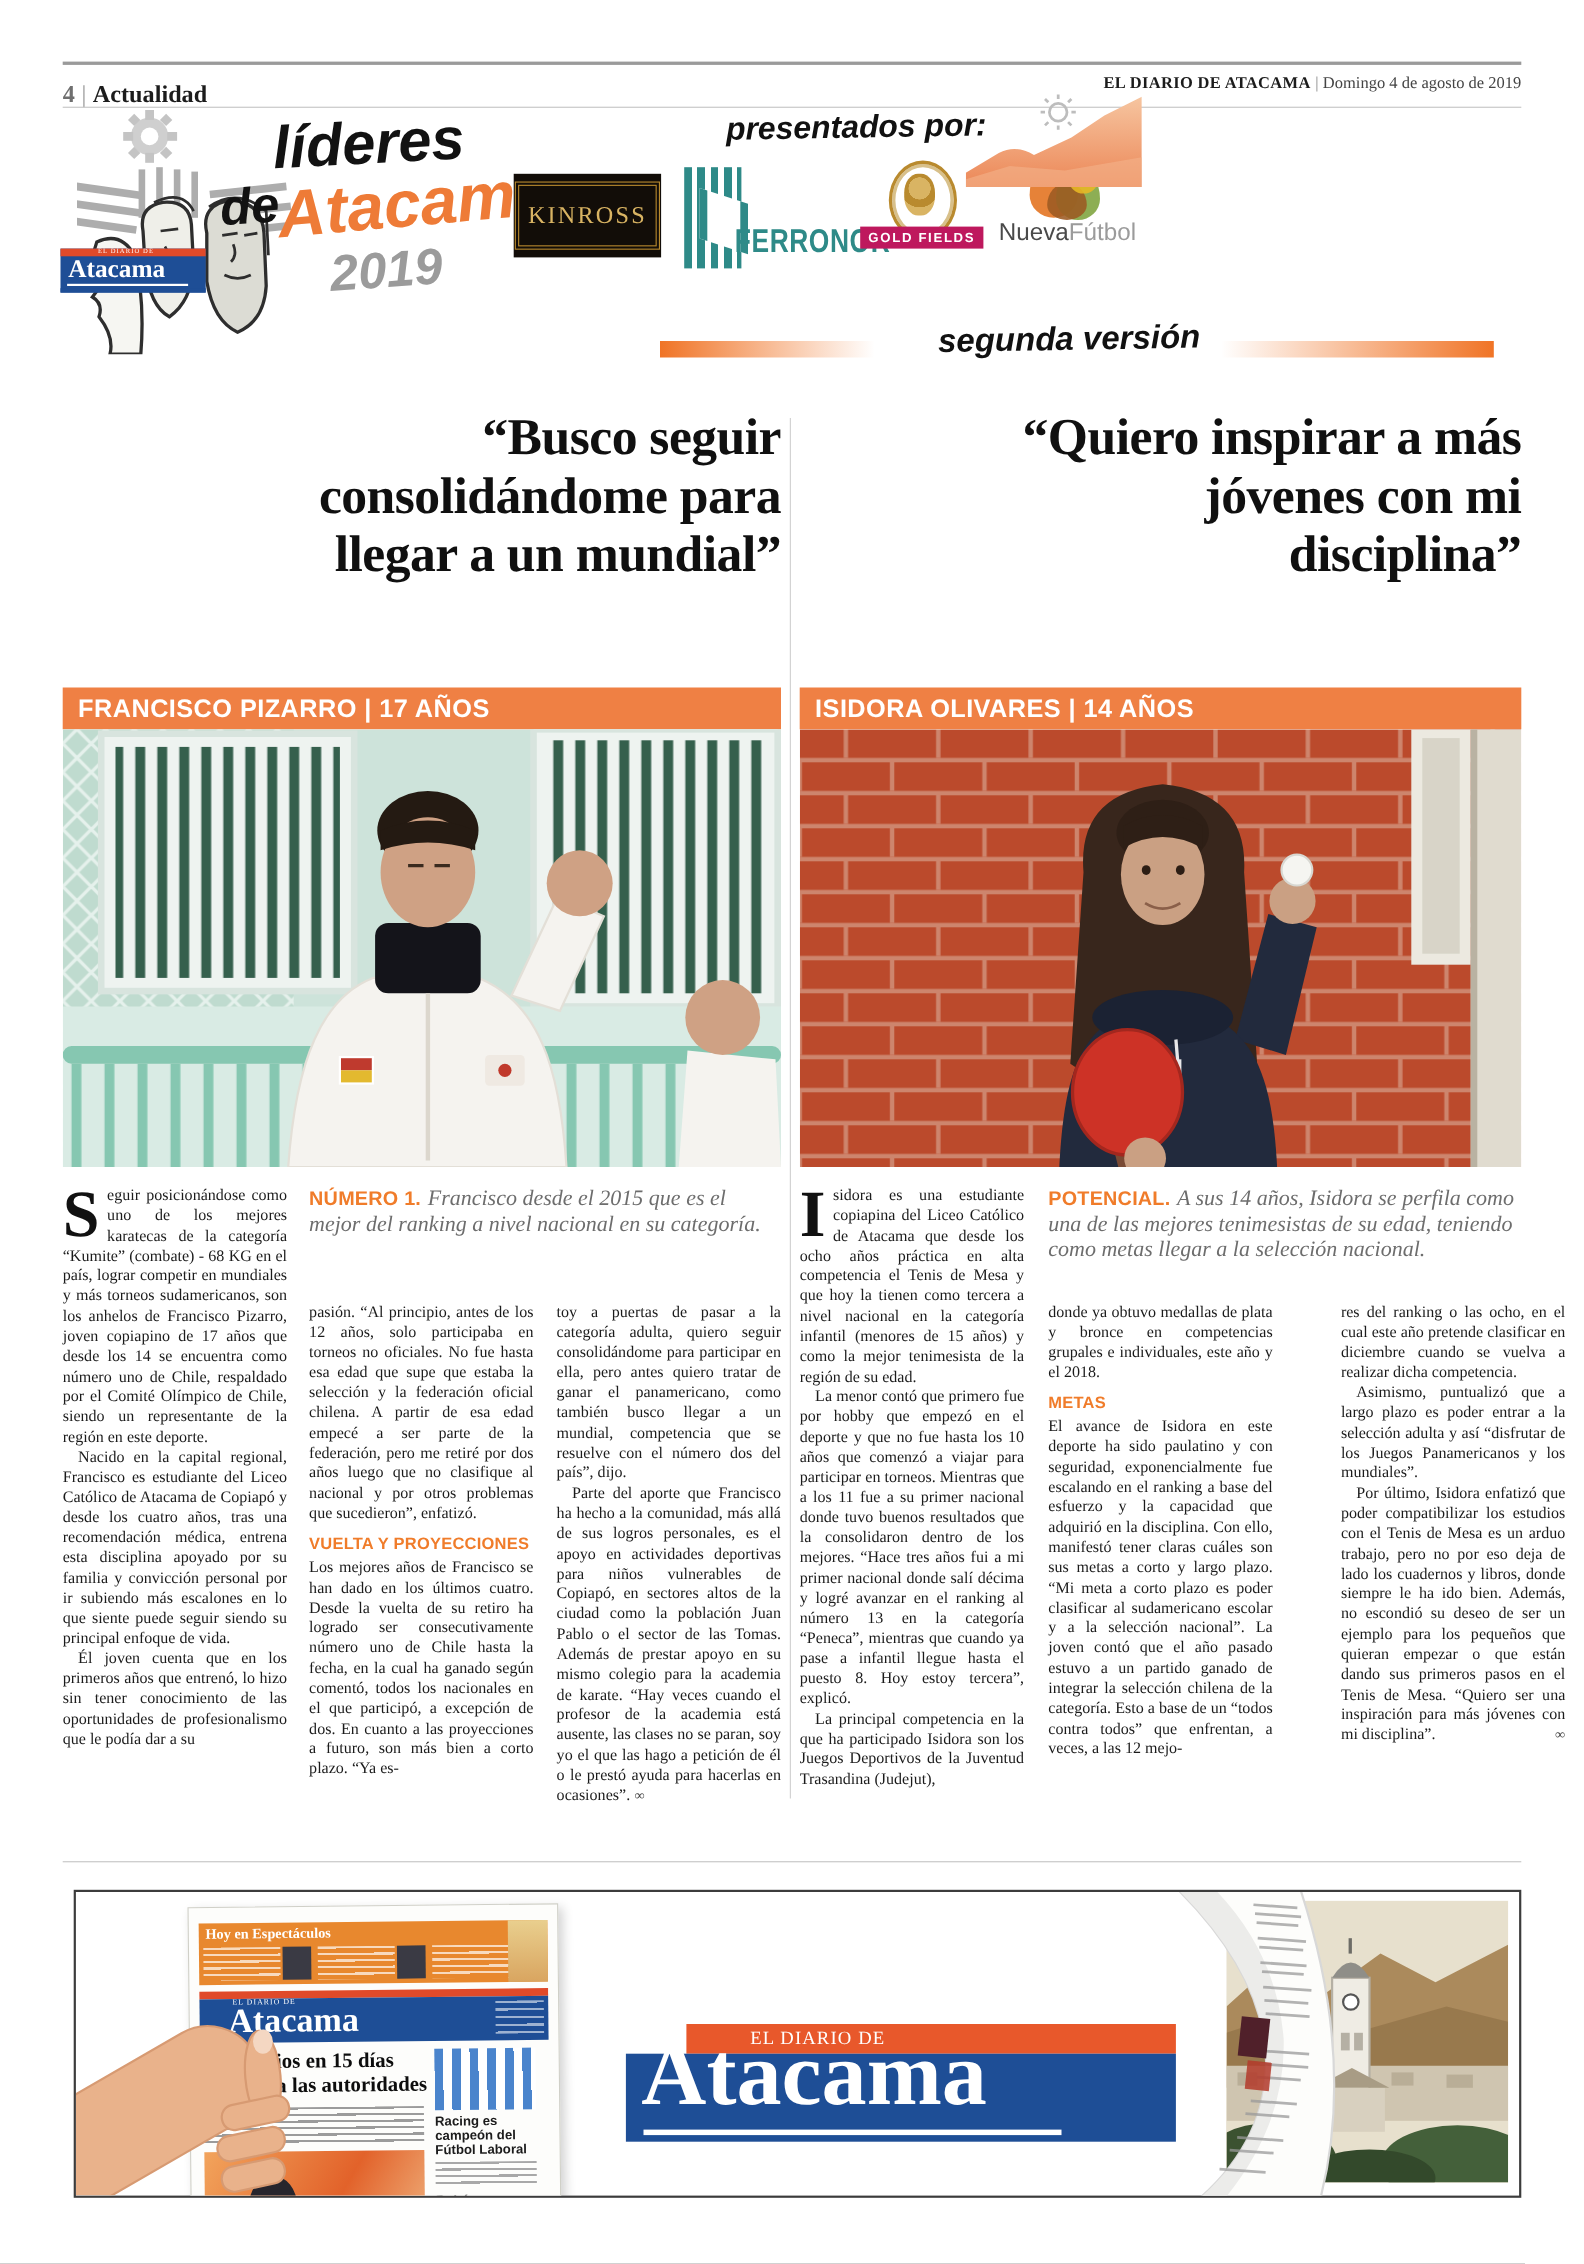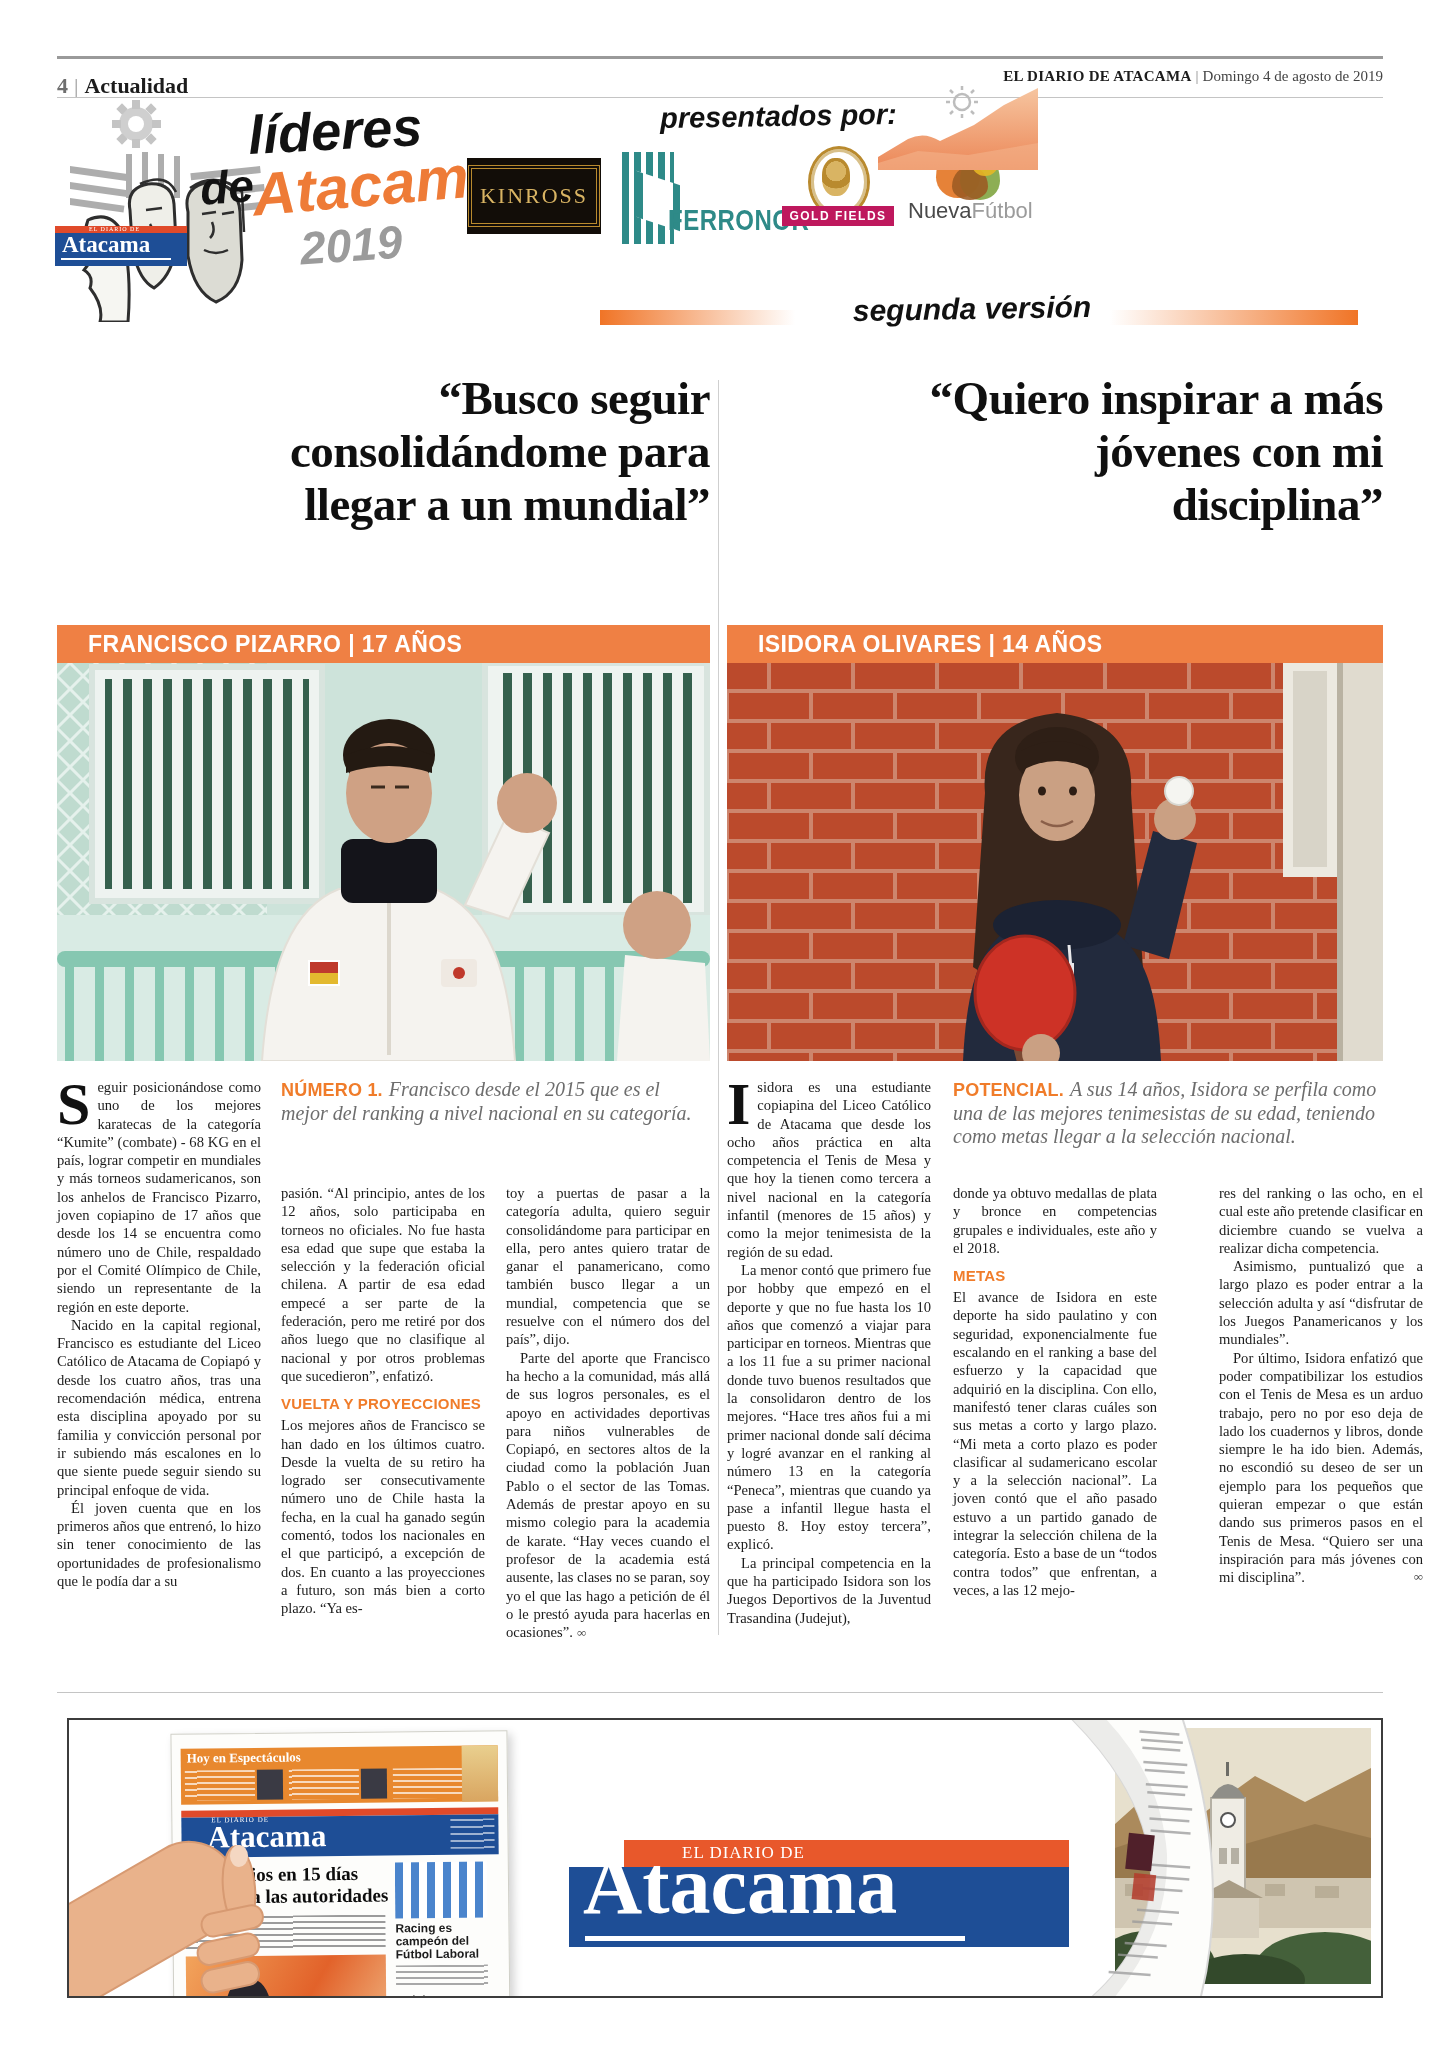--- a/index.html
+++ b/index.html
@@ -66,21 +66,21 @@
   .seg-text{left:838px;top:292px;width:268px;text-align:center;font-family:"Liberation Sans",sans-serif;
     font-style:italic;font-weight:bold;font-size:30px;color:#111;transform:rotate(-1deg);}
 
   
   .headline{top:372px;text-align:right;font-weight:bold;color:#101010;
     font-size:47px;line-height:53px;letter-spacing:-.5px;}
   .hl-left{left:57px;width:653px;}
   .hl-right{left:727px;width:656px;}
   .byline-bar{top:625px;height:38px;background:#ef8044;color:#fff;
     font-family:"Liberation Sans",sans-serif;font-weight:bold;font-size:23px;
-    line-height:38px;padding-left:31px;box-sizing:border-box;letter-spacing:.4px;}
+    line-height:38px;padding-left:14px;box-sizing:border-box;letter-spacing:.4px;}
   .bb-left{left:57px;width:653px;}
   .bb-right{left:727px;width:656px;}
   .photo{top:663px;height:398px;overflow:hidden;}
   .ph-left{left:57px;width:653px;}
   .ph-right{left:727px;width:656px;}
   .v-divider{left:718px;top:380px;width:1px;height:1255px;background:#cfcfcf;}
 
   .textarea{top:1078px;height:562px;}
   .ta-left{left:57px;width:653px;}
   .ta-right{left:727px;width:656px;}

